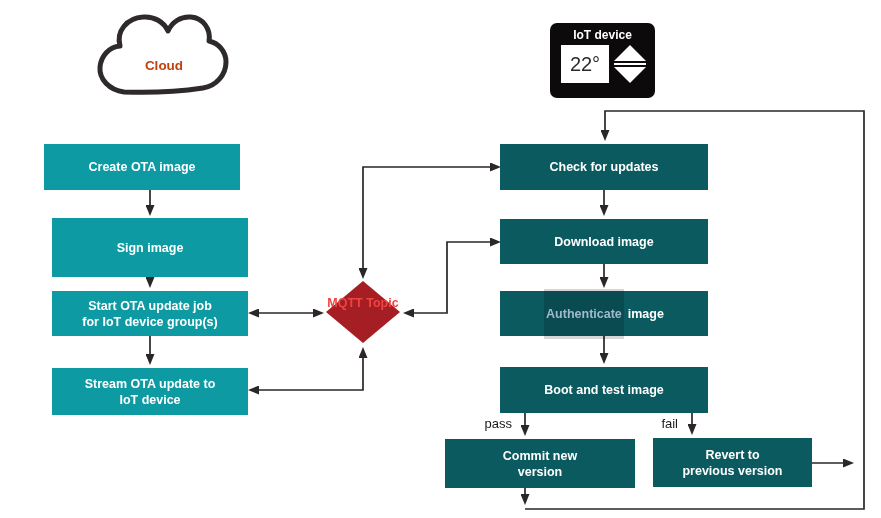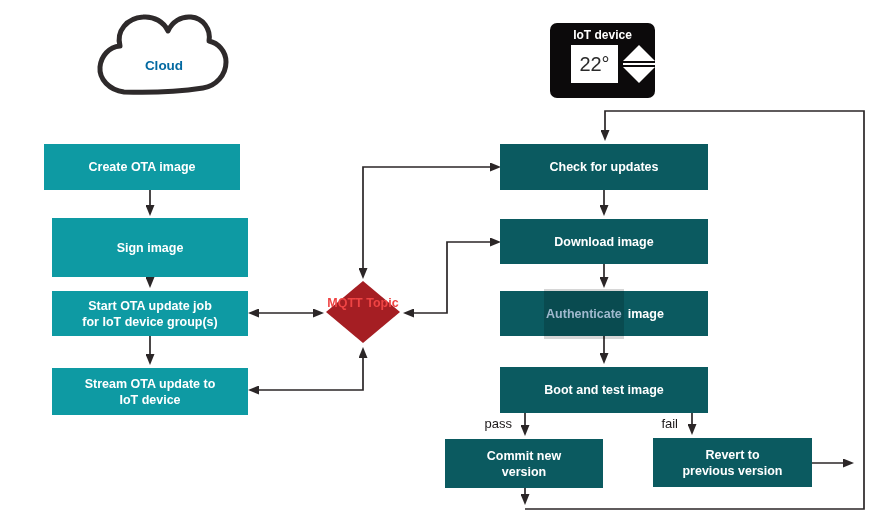--- a/index.html
+++ b/index.html
@@ -21,30 +21,30 @@
   .mqtt-label{
     position:absolute;left:327px;top:295px;width:72px;text-align:center;
     color:#ef4444;font-weight:bold;font-size:12.5px;line-height:16px;
   }
   .branch-label{
     position:absolute;color:#1c1819;font-weight:normal;font-size:13px;
   }
   .cloud-svg{position:absolute;left:96px;top:8px;}
   .cloud-label{
     position:absolute;left:119px;top:58px;width:90px;text-align:center;
-    color:#0369a1;font-weight:bold;font-size:13.5px;
+    color:#c2410c;font-weight:bold;font-size:13.5px;
   }
   .iot{
     position:absolute;left:550px;top:23px;width:105px;height:75px;
     background:#0c0a0b;border-radius:7px;
   }
   .iot-title{
     color:#ffffff;font-weight:bold;font-size:12px;text-align:center;margin-top:5px;
   }
-  .iot-row{display:flex;align-items:center;margin-top:3px;padding-left:11px;margin-left:10px;}
+  .iot-row{display:flex;align-items:center;margin-top:3px;padding-left:11px;}
   .iot-display{
     width:48px;height:38px;background:#ffffff;color:#2b2b2b;
     font-size:20px;display:flex;align-items:center;justify-content:center;
   }
   .iot-arrows{display:flex;flex-direction:column;align-items:center;margin-left:5px;}
   .tri-up{width:0;height:0;border-left:16px solid transparent;border-right:16px solid transparent;border-bottom:16px solid #ffffff;}
   .tri-down{width:0;height:0;border-left:16px solid transparent;border-right:16px solid transparent;border-top:16px solid #ffffff;}
   .tri-sep{width:32px;height:2px;background:#ffffff;margin:2px 0;}
 </style>
 </head>
@@ -131,21 +131,21 @@
     <span class="accent-word">Authenticate</span>
     <span style="margin-left:4px;">image</span>
   </div>
   <div class="box dev" style="left:500px;top:367px;width:208px;height:46px;">
     <span class="bl">Boot and test image</span>
   </div>
 
   <div class="branch-label" style="left:470px;top:416px;width:42px;text-align:right;">pass</div>
   <div class="branch-label" style="left:648px;top:416px;width:30px;text-align:right;">fail</div>
 
-  <div class="box dev" style="left:445px;top:439px;width:158px;height:49px;">
+  <div class="box dev" style="left:445px;top:439px;width:190px;height:49px;">
     <span class="bl">Commit new</span>
     <span class="bl">version</span>
   </div>
   <div class="box dev" style="left:653px;top:438px;width:159px;height:49px;">
     <span class="bl">Revert to</span>
     <span class="bl">previous version</span>
   </div>
 
 </div>
 

